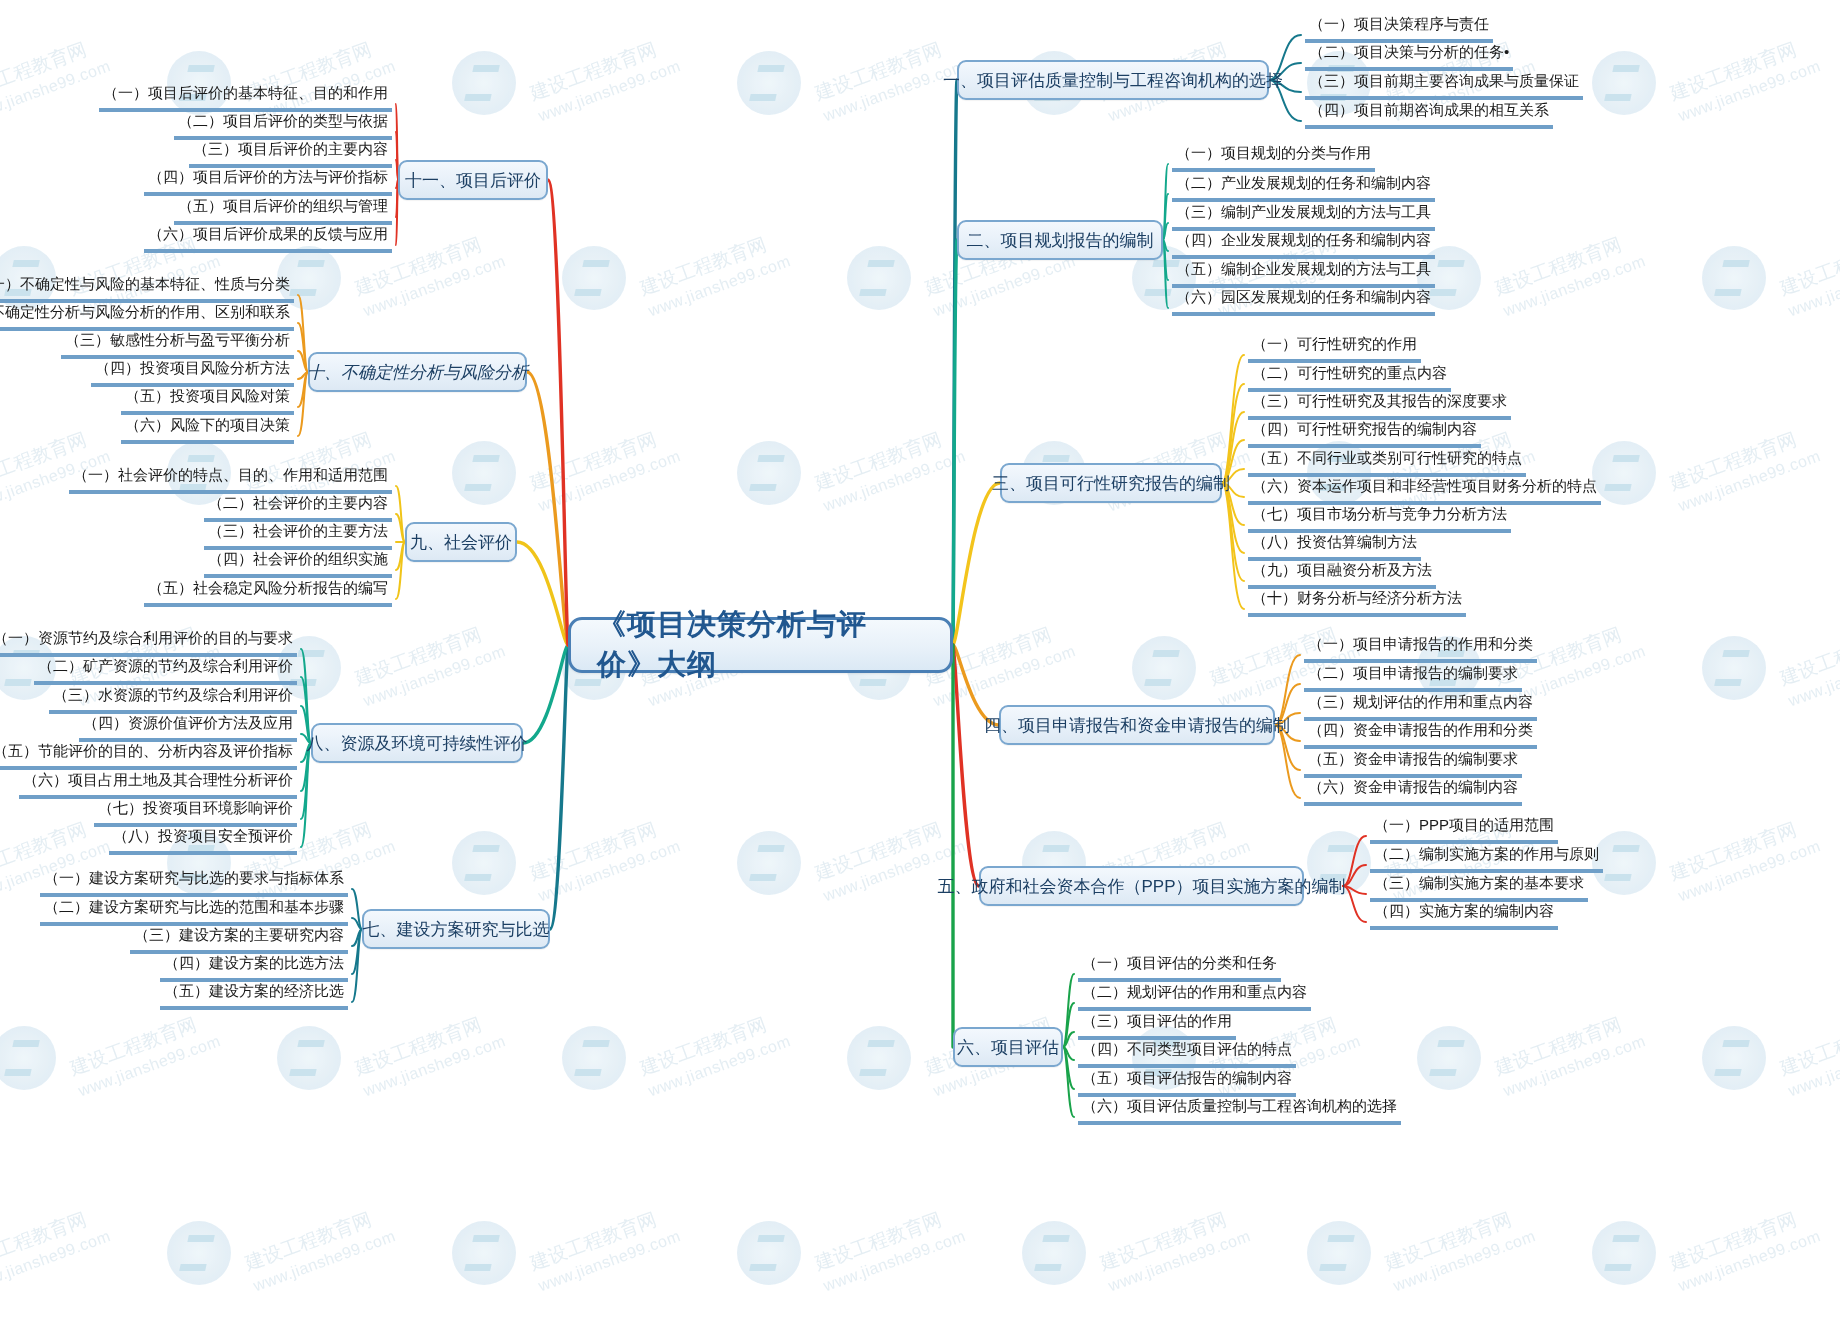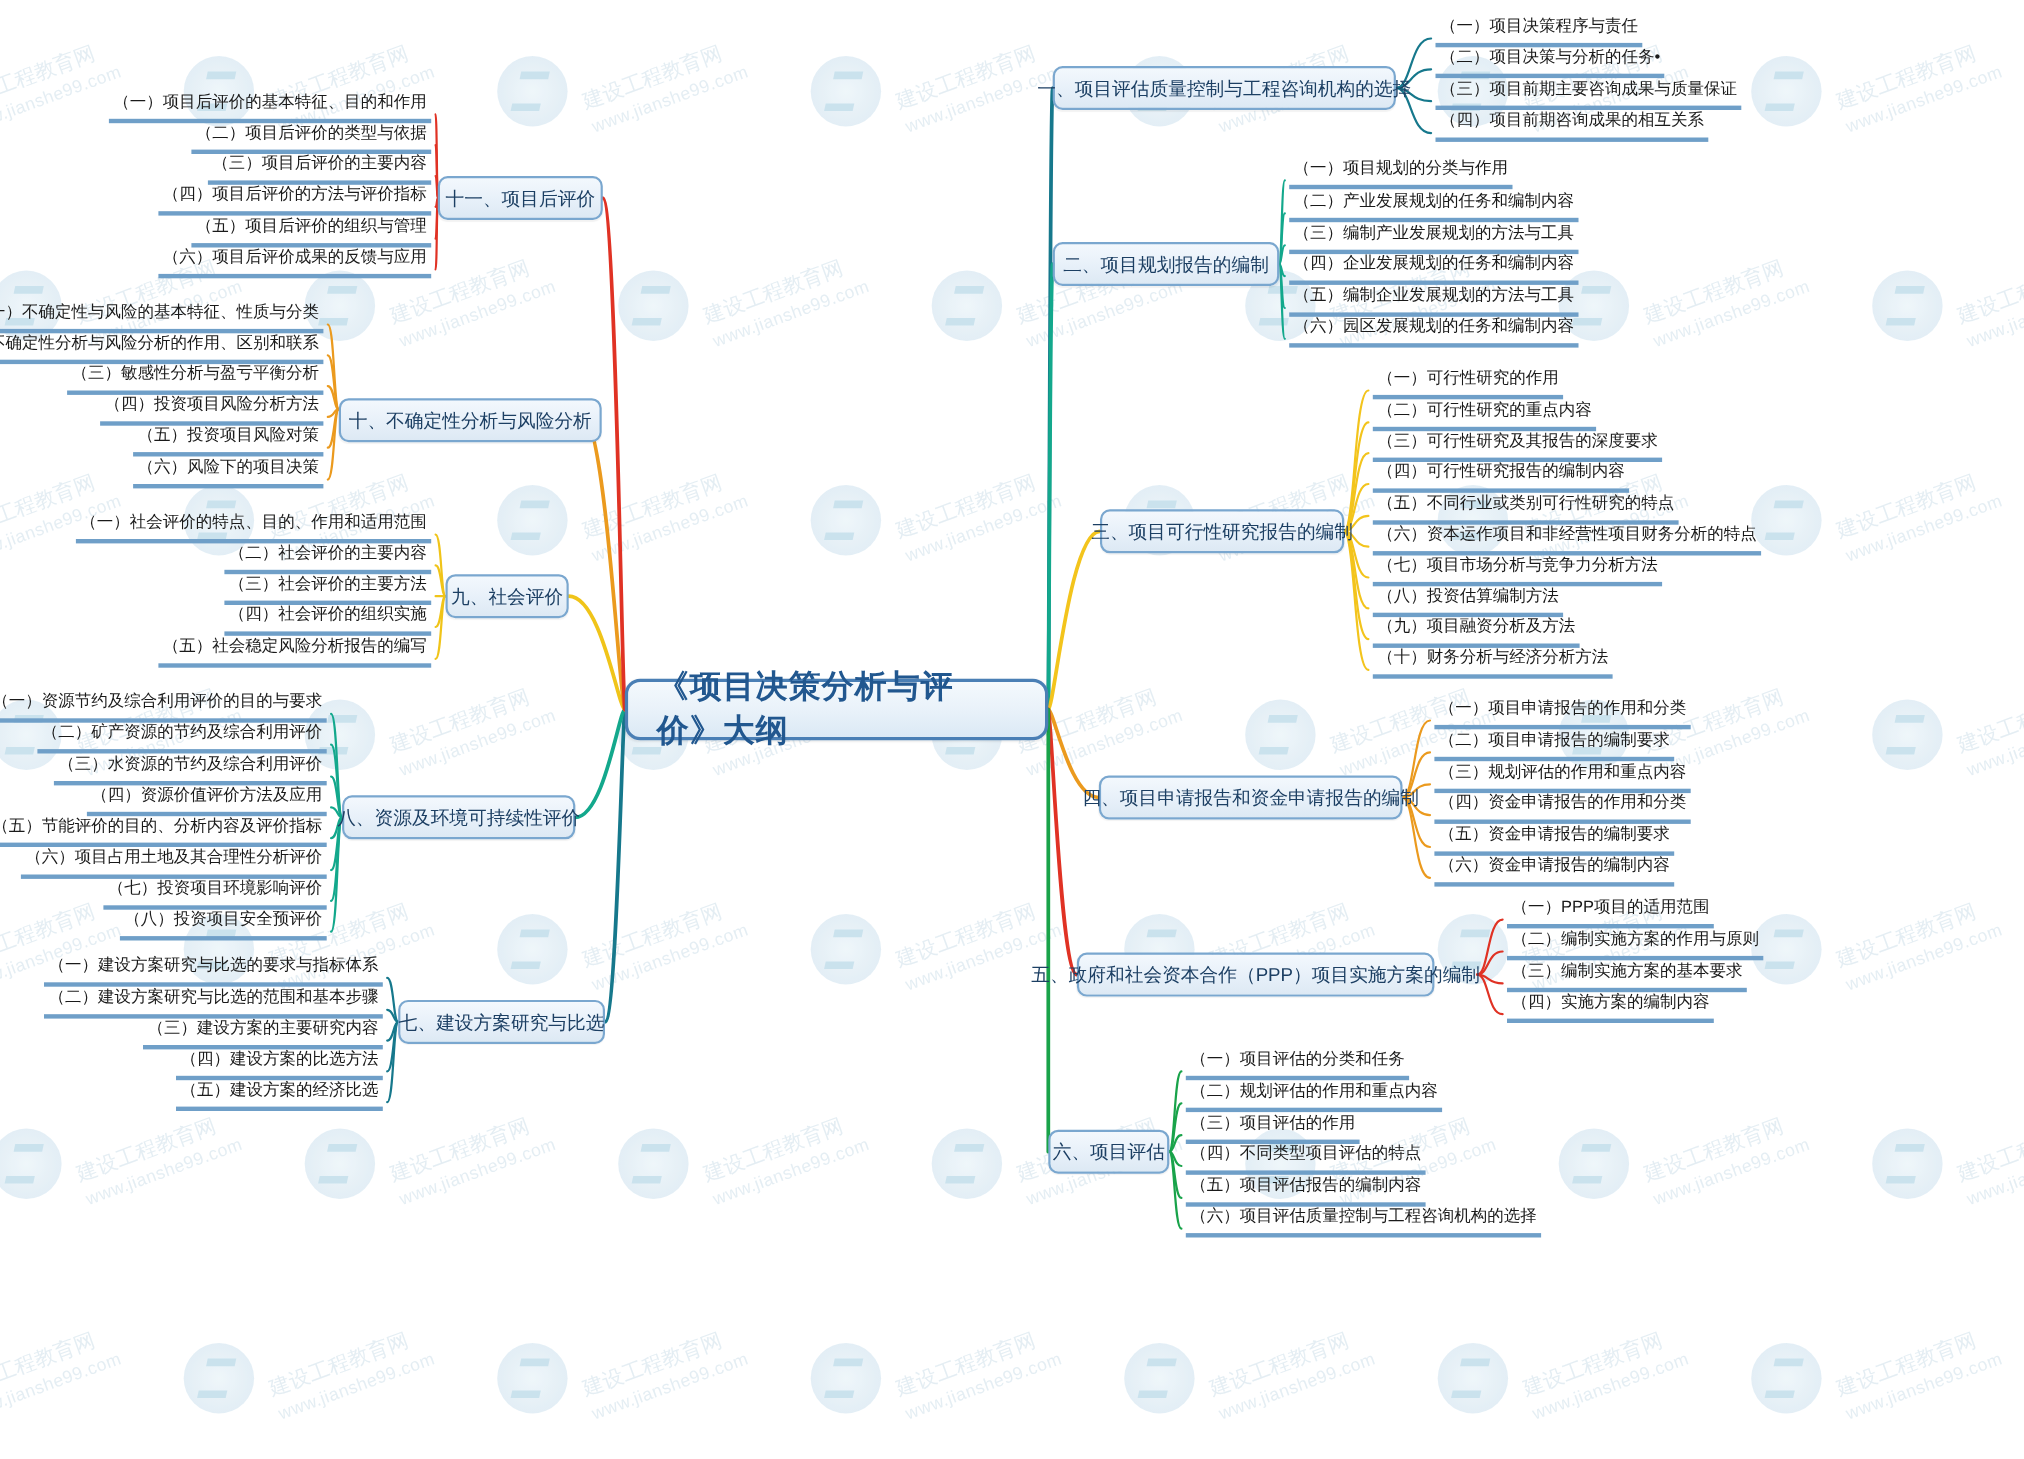--- a/index.html
+++ b/index.html
@@ -268,21 +268,21 @@
       </div>
       <div class="node branch-node" style="left: 362px; top: 909px; width: 188px; height: 40px;">
         <span>七、建设方案研究与比选</span>
       </div>
       <div class="node branch-node" style="left: 311px; top: 723px; width: 212px; height: 40px;">
         <span>八、资源及环境可持续性评价</span>
       </div>
       <div class="node branch-node" style="left: 405px; top: 522px; width: 112px; height: 40px;">
         <span>九、社会评价</span>
       </div>
-      <div class="node branch-node" style="left: 308px; top: 362px; width: 239px; height: 40px;">
+      <div class="node branch-node" style="left: 308px; top: 352px; width: 219px; height: 40px; font-style: italic;">
         <span>十、不确定性分析与风险分析</span>
       </div>
       <div class="node branch-node" style="left: 398px; top: 160px; width: 150px; height: 40px;">
         <span>十一、项目后评价</span>
       </div>
     </div>
 
 <div class="leaf right" style="top: 13px; left: 1305px;">（一）项目决策程序与责任</div>
     <div class="leaf right" style="top: 41px; left: 1305px;">（二）项目决策与分析的任务•</div>
     <div class="leaf right" style="top: 70px; left: 1305px;">（三）项目前期主要咨询成果与质量保证</div>

